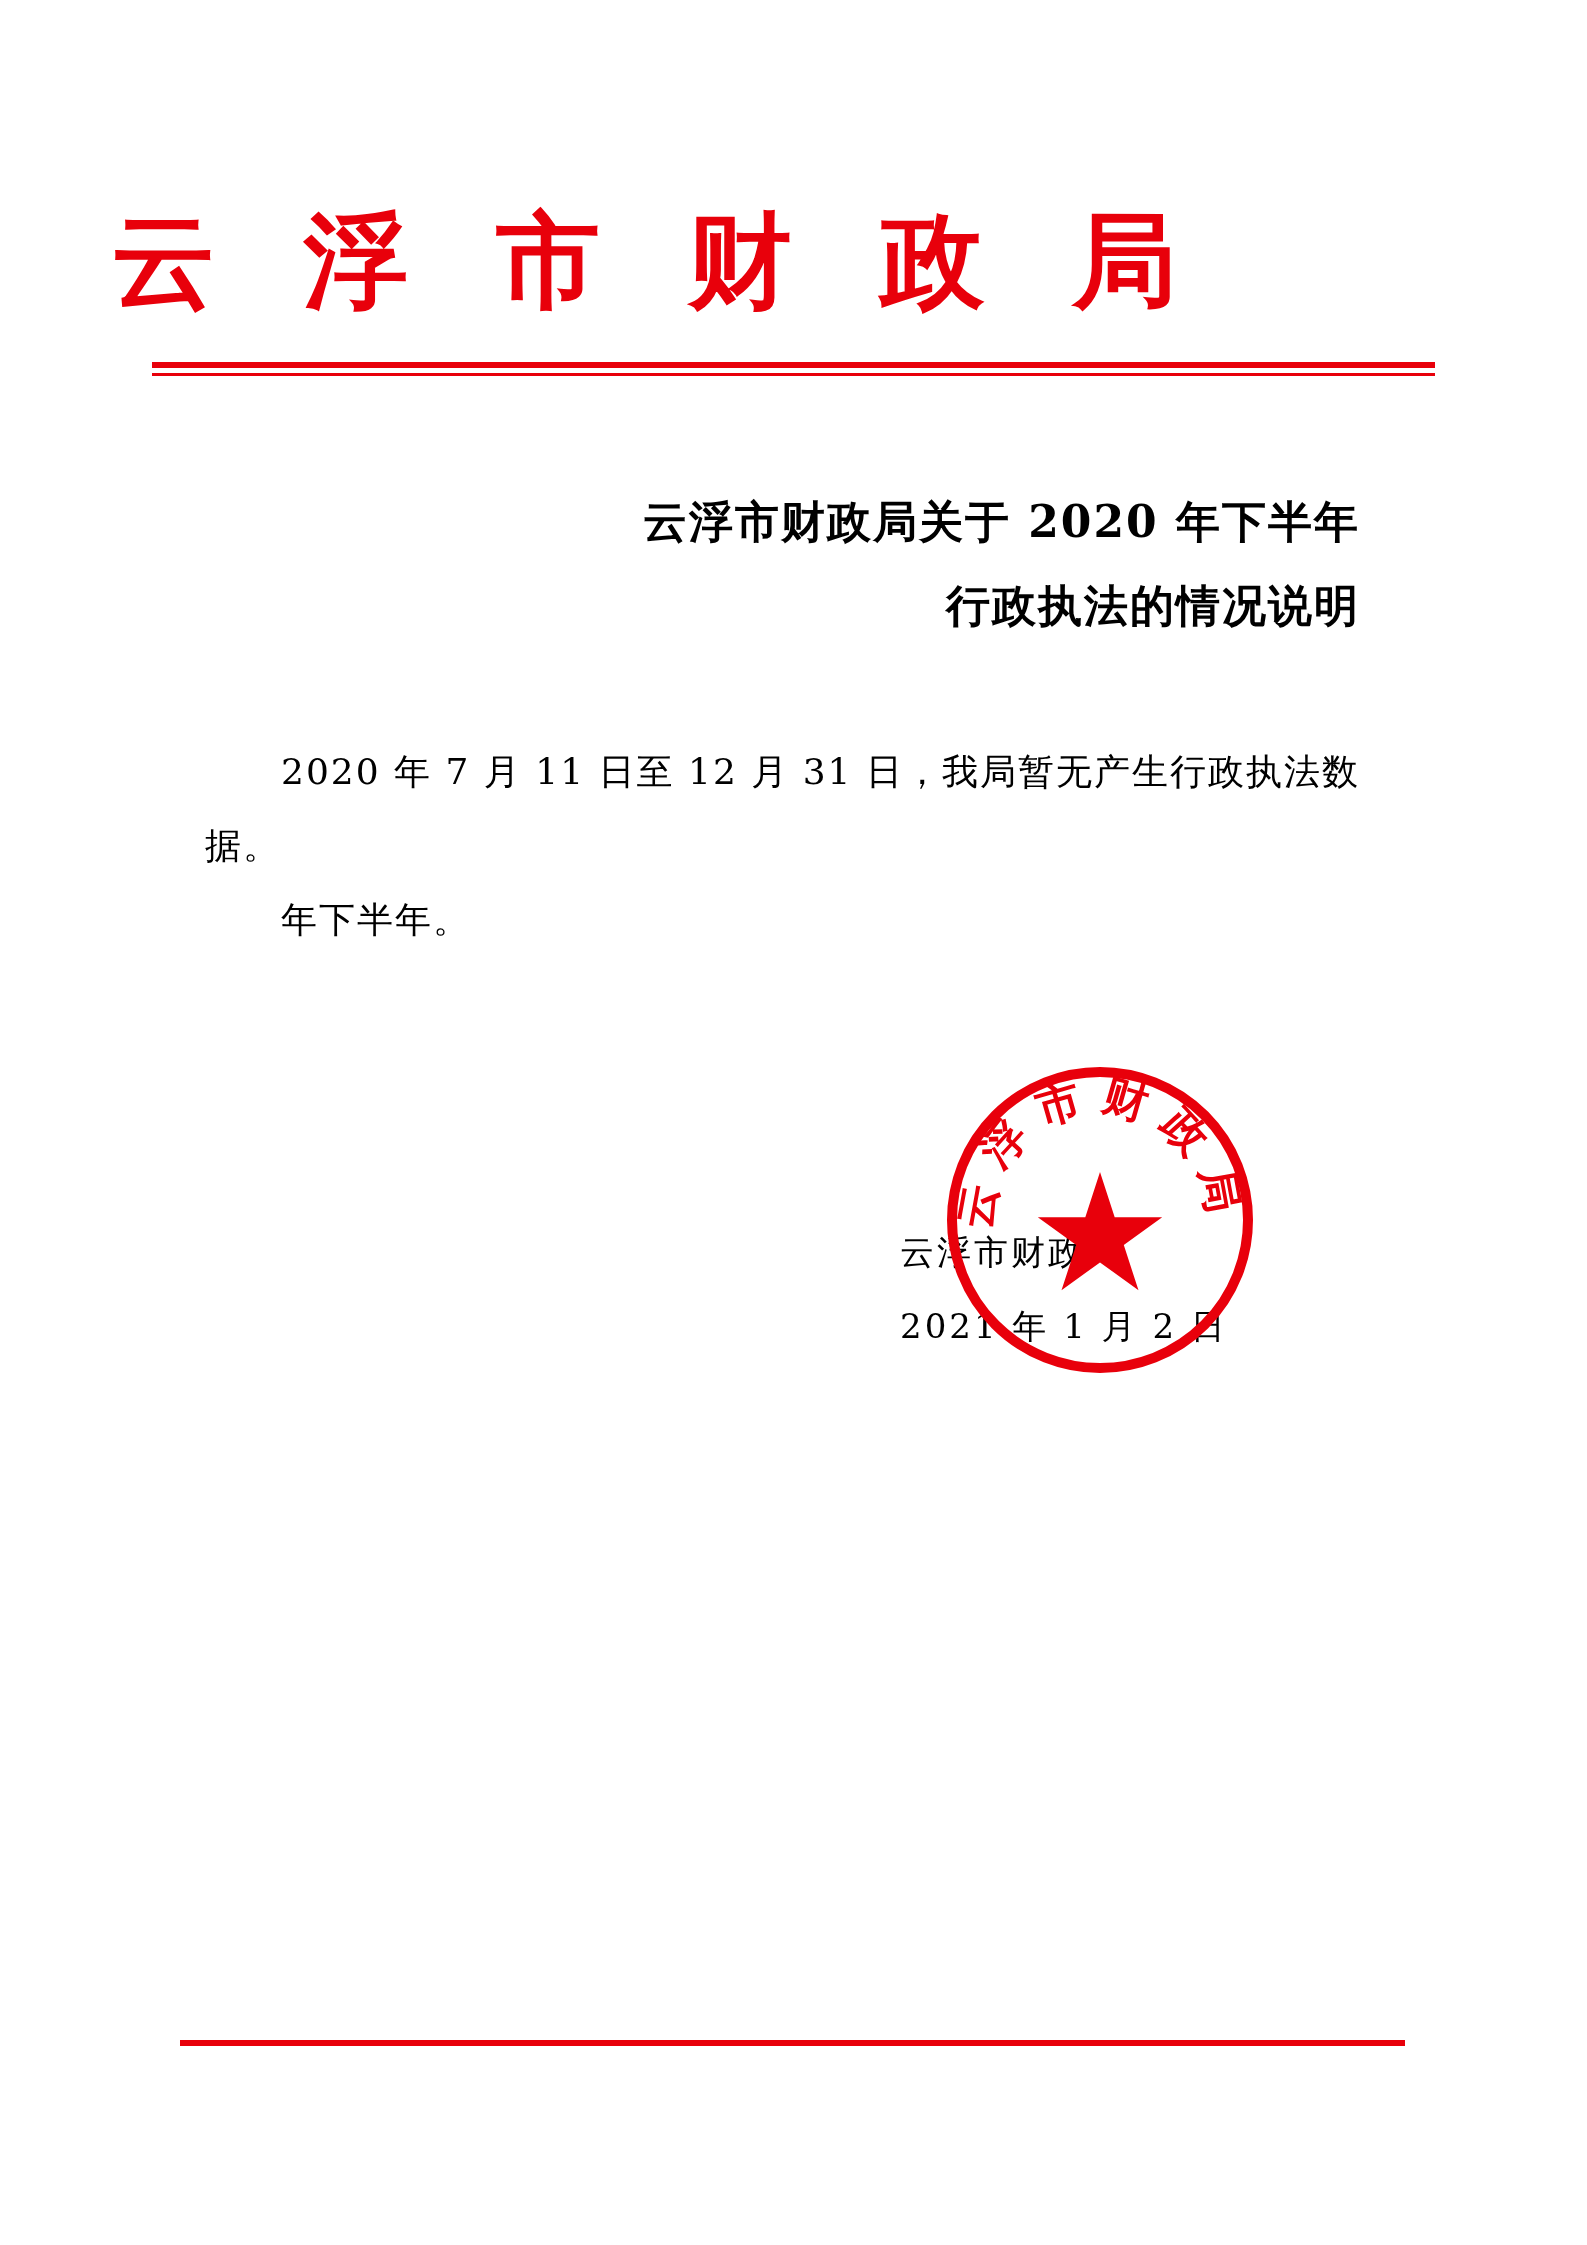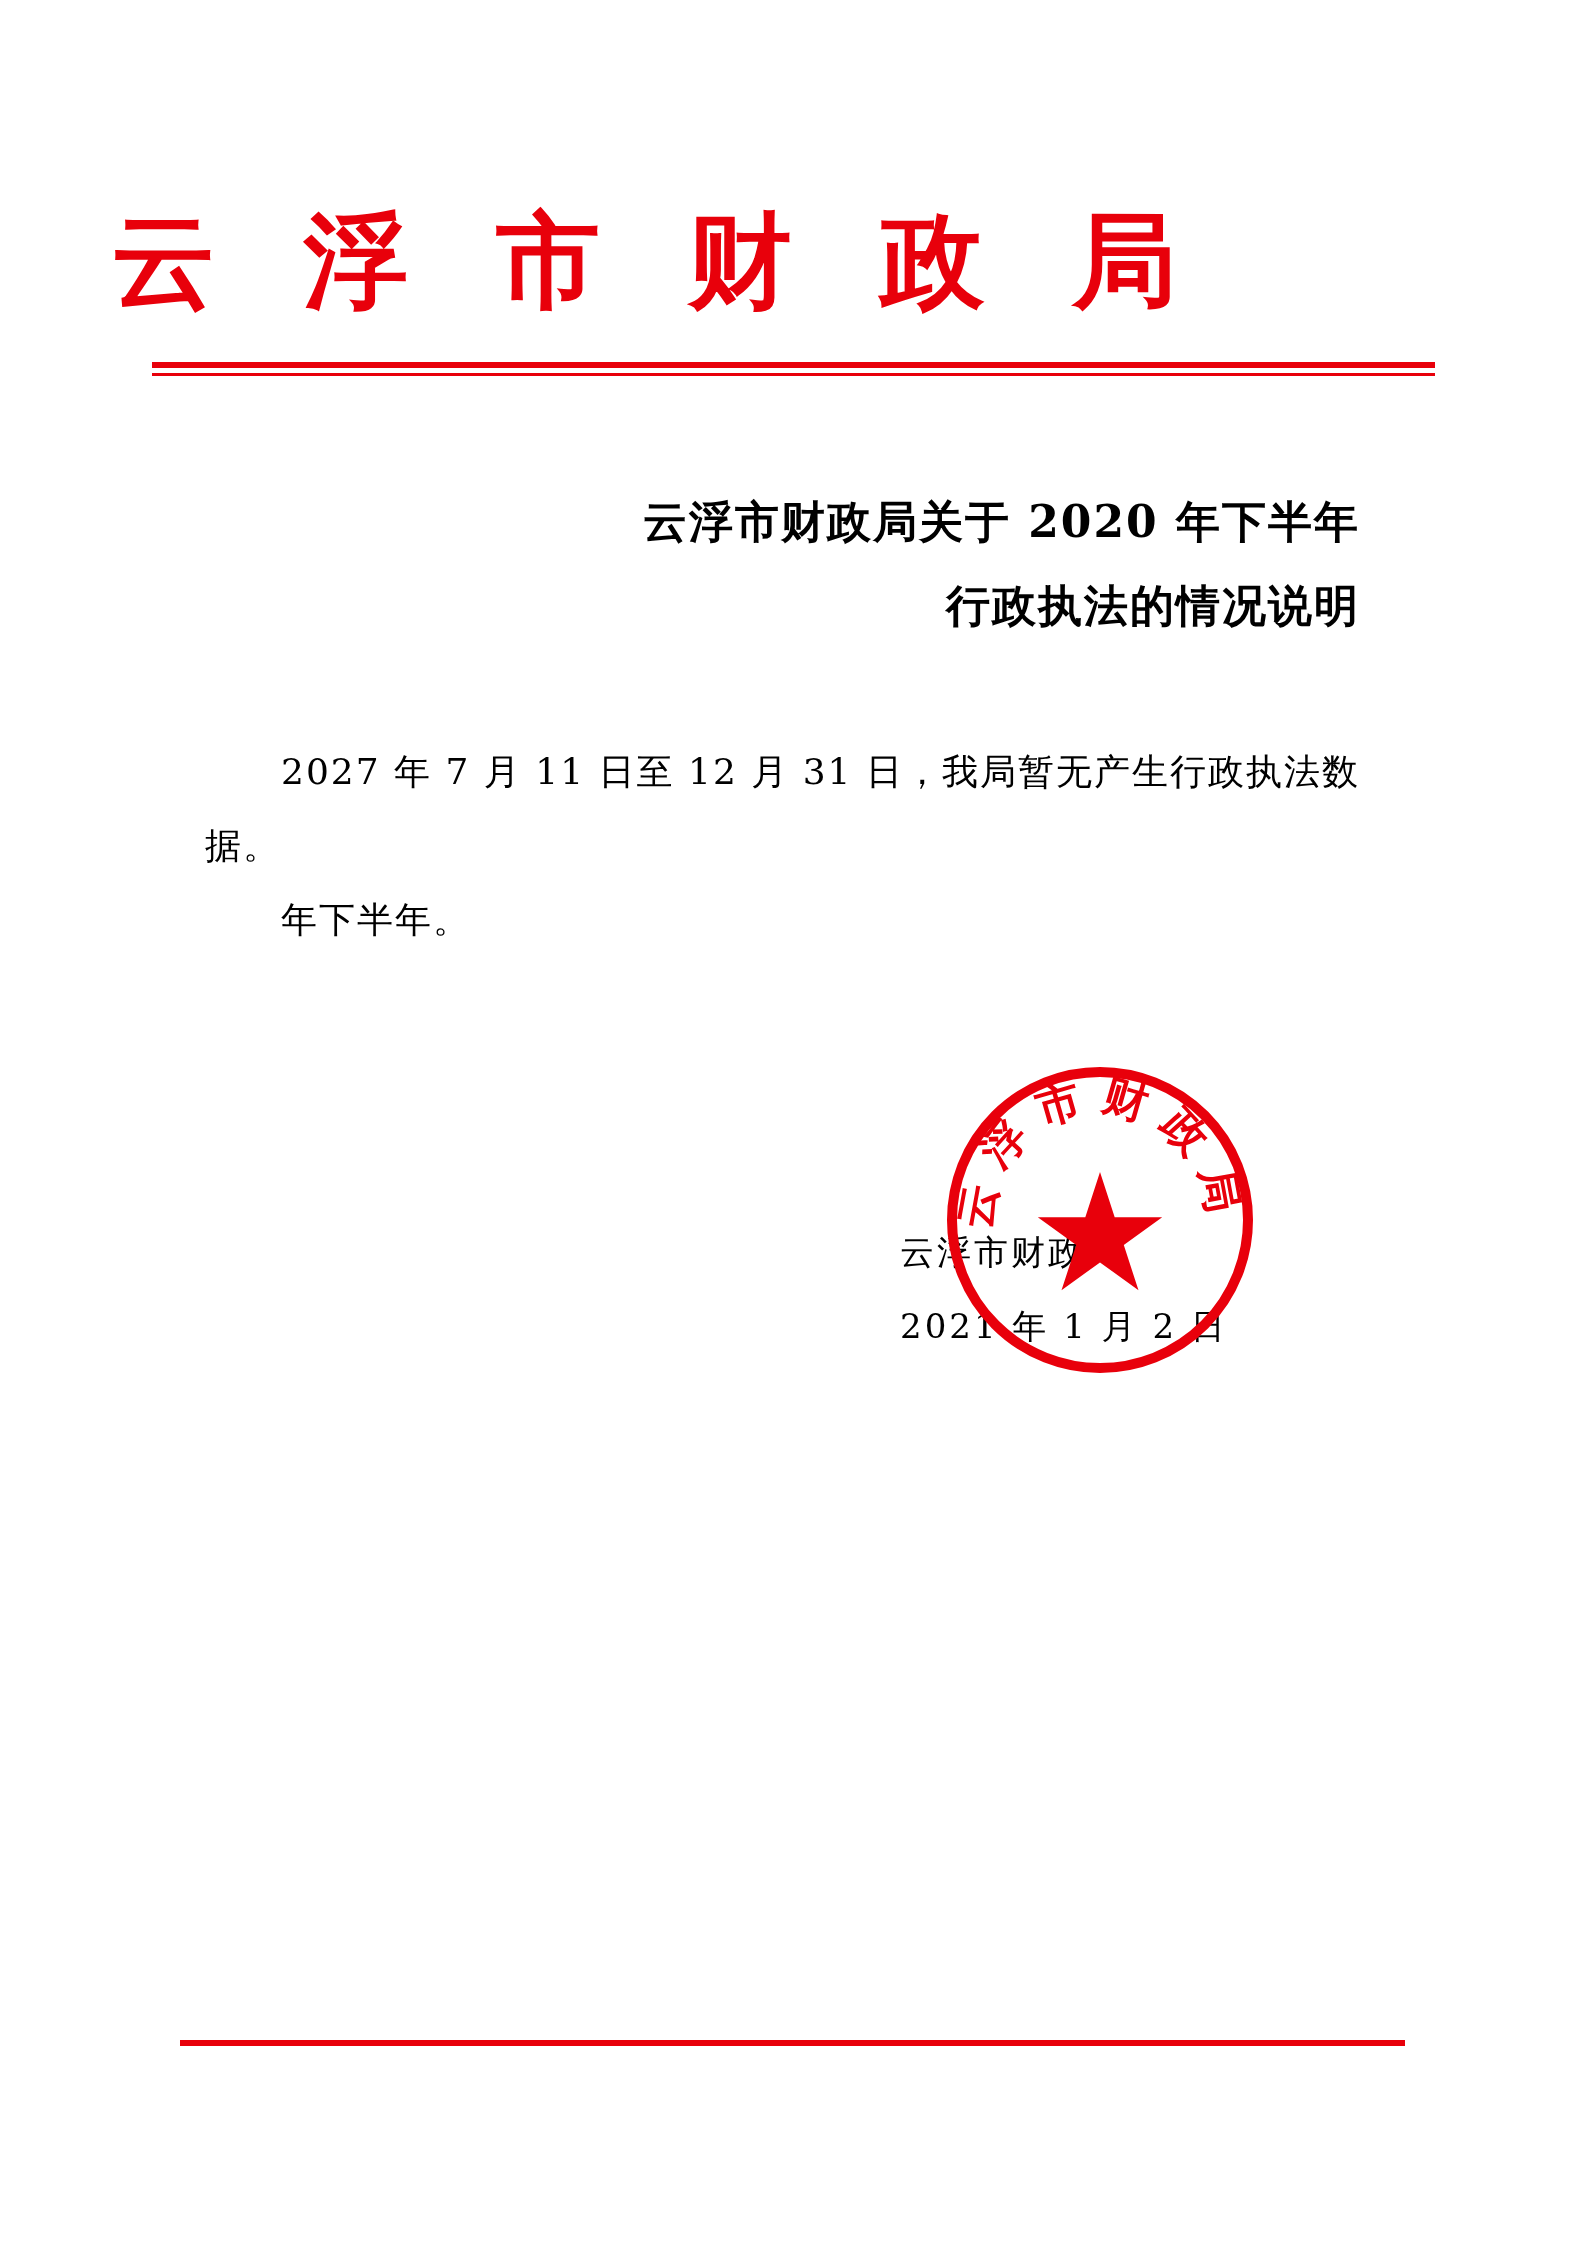--- a/index.html
+++ b/index.html
@@ -156,21 +156,21 @@
     <div class="rule-gap"></div>
     <div class="rule-thin"></div>
   </div>
 
   <div class="doc-title">
     <span class="line1">云浮市财政局关于 2020 年下半年</span>
     <span class="line2">行政执法的情况说明</span>
   </div>
 
   <div class="body-text">
-    <p class="body-para">2027 年 7 月 11 日至 12 月 31 日，我局暂无产生行政执法数据。</p>
+    <p class="body-para">2020 年 7 月 11 日至 12 月 31 日，我局暂无产生行政执法数据。</p>
     <p class="body-para">年下半年。</p>
   </div>
 
   <div class="signature">
     <div class="sign-org">云浮市财政局</div>
     <div class="sign-date">2021 年 1 月 2 日</div>
   </div>
 
   <div class="seal">
     <svg width="320" height="320" viewBox="0 0 320 320" xmlns="http://www.w3.org/2000/svg">

